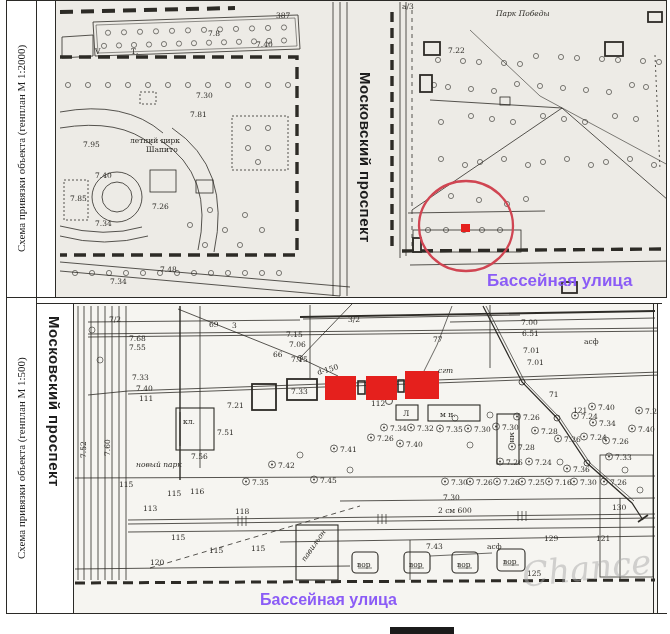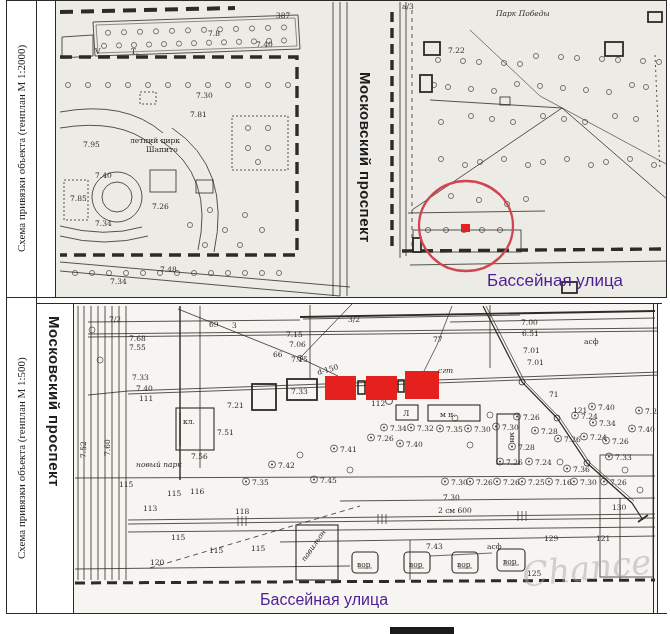--- a/index.html
+++ b/index.html
@@ -5,21 +5,21 @@
   html,body{margin:0;padding:0;background:#ffffff;}
   #stage{position:relative;width:670px;height:634px;background:#ffffff;overflow:hidden;
          font-family:"Liberation Sans",sans-serif;}
   .frame{position:absolute;background:#2b2a27;}
   .caption-col{position:absolute;display:flex;align-items:center;justify-content:center;
     writing-mode:vertical-rl;transform:rotate(180deg);
     font-family:"Liberation Serif",serif;font-size:11px;color:#222;white-space:nowrap;}
   .street-v{position:absolute;display:flex;align-items:center;justify-content:center;
     writing-mode:vertical-rl;font-size:15px;font-weight:600;color:#1d1d1d;
     letter-spacing:0.5px;white-space:nowrap;}
-  .street-h{position:absolute;font-size:17px;font-weight:400;color:#4c1d95;white-space:nowrap;}
+  .street-h{position:absolute;font-size:17px;font-weight:700;color:#8b5cf6;white-space:nowrap;}
   .street-h.small{font-size:16px;}
   svg{position:absolute;}
   svg text{font-family:"DejaVu Serif",serif;font-size:7.5px;fill:#2d2b26;}
   .mapbg-top{fill:#edebe6;}
   .mapbg-bot{fill:#f6f5f1;}
   .ink{stroke:#2d2b26;fill:none;}
   .wm-script{position:absolute;font-family:"DejaVu Serif",serif;font-style:italic;
     font-size:34px;color:rgba(170,170,170,0.5);transform:rotate(-6deg);}
   .wm-caption{position:absolute;font-size:11px;letter-spacing:6px;color:#c2c2c2;
     border:1px solid #dcdcdc;padding:1px 4px;background:rgba(255,255,255,0.4);}

